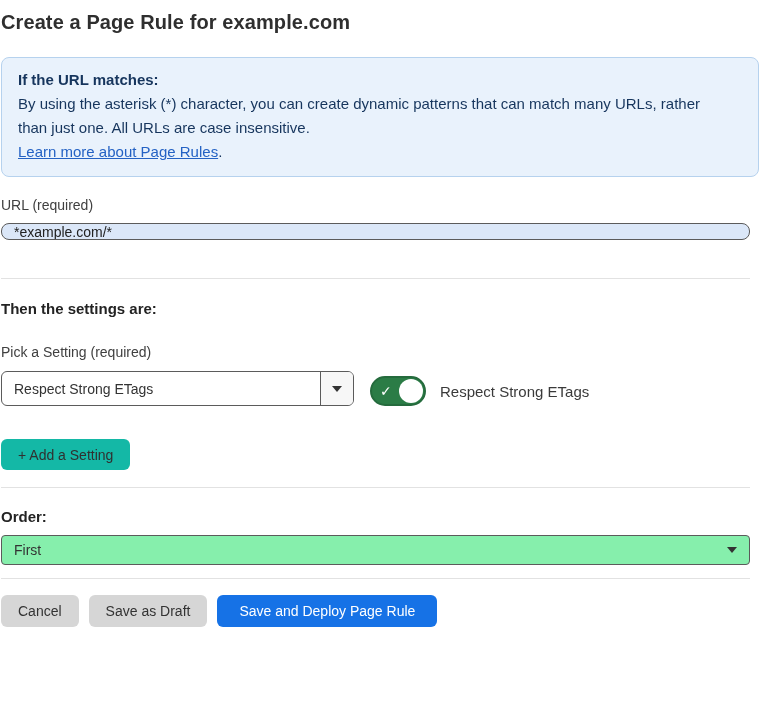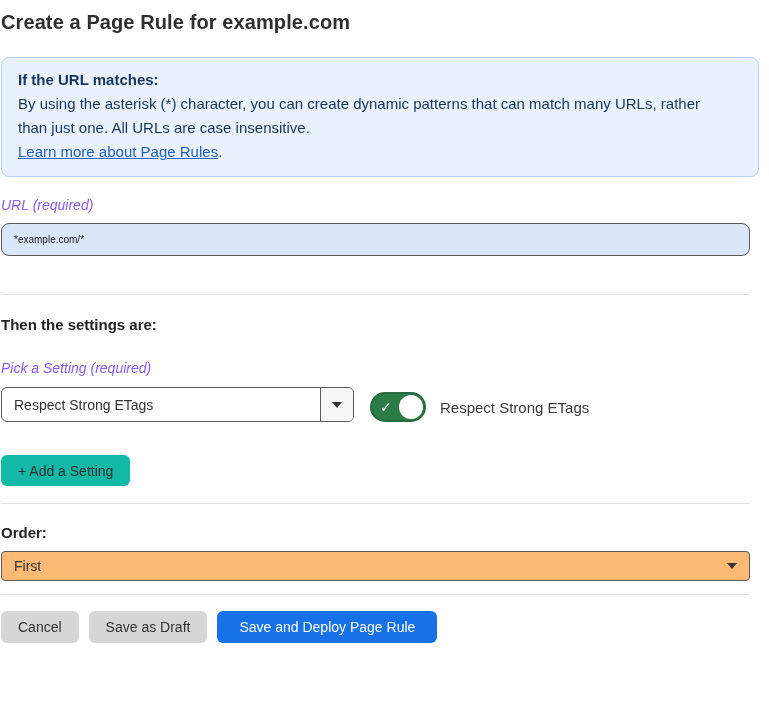--- a/index.html
+++ b/index.html
@@ -39,35 +39,34 @@
   }
   .info-box .info-body { max-width: 700px; }
   .info-link {
     color: #2462c4;
     text-decoration: underline;
     cursor: pointer;
   }
   .field-label {
     margin-top: 20px;
     font-size: 14px;
-    color: #8b5cf6;
+    color: #404040;
     line-height: 17px;
-    font-style: italic;
   }
   .url-input {
     display: block;
     width: 749px;
-    height: 33px;
+    height: 17px;
     margin-top: 9px;
     background: #dbe7f8;
     border: 1px solid #5b5b5b;
     border-radius: 8px;
     padding: 0 12px;
     font-family: "Liberation Sans", "DejaVu Sans", sans-serif;
-    font-size: 10px;
+    font-size: 14px;
     color: #222222;
     outline: none;
   }
   .divider {
     border: none;
     border-top: 1px solid #e2e2e2;
     height: 0;
     width: 749px;
   }
   .div-1 { margin-top: 38px; }
@@ -172,21 +171,21 @@
     color: #303030;
     cursor: pointer;
   }
   .order-label { margin-top: 23px; }
   .order-select {
     margin-top: 9px;
     width: 749px;
     height: 30px;
     border: 1px solid #5b5b5b;
     border-radius: 4px;
-    background: #fdba74;
+    background: #86efac;
     display: flex;
     align-items: center;
     justify-content: space-between;
     padding: 0 12px;
     font-size: 14px;
     color: #333333;
     cursor: pointer;
   }
   .help-text {
     margin-top: 6px;

